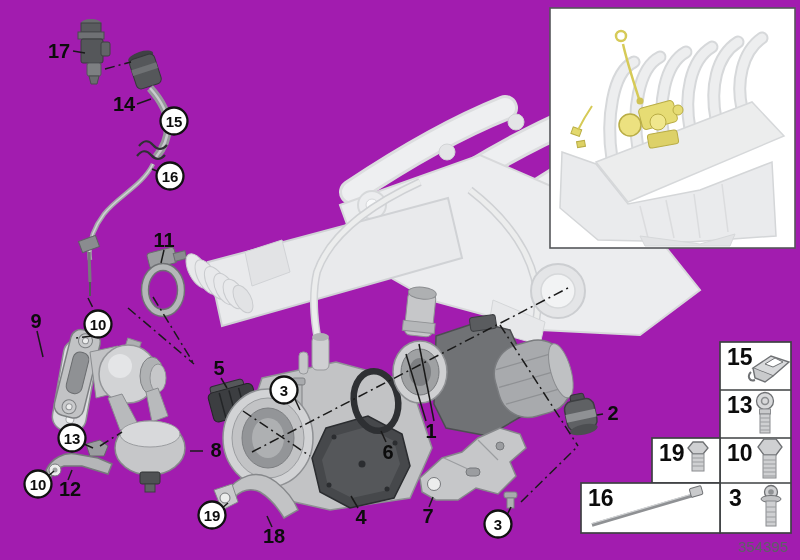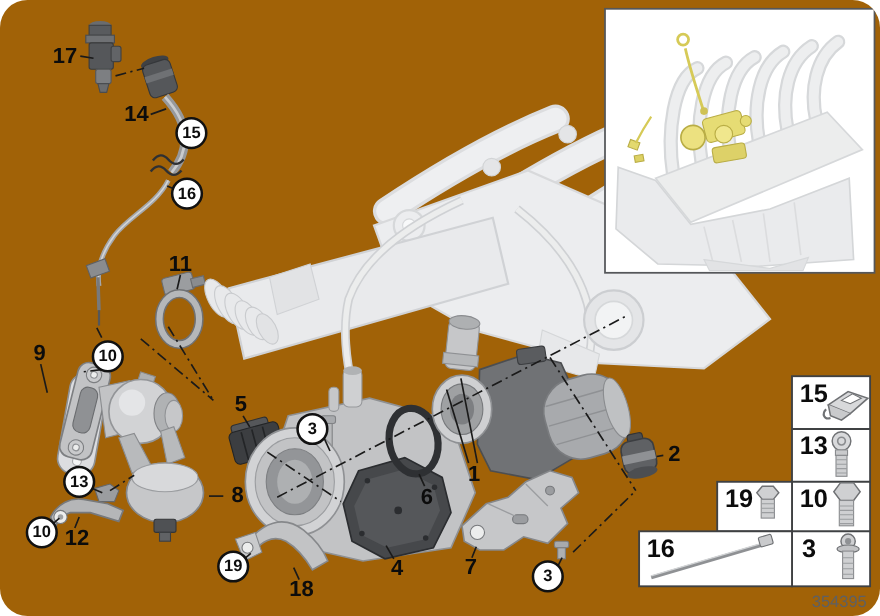--- a/index.html
+++ b/index.html
@@ -1,17 +1,17 @@
 <!DOCTYPE html>
 <html><head>
 <meta charset="utf-8">
 <style>
   html,body{margin:0;padding:0;background:#ffffff;}
-  .stage{position:relative;width:800px;height:560px;background:#a16207;overflow:hidden;
-         font-family:"Liberation Sans", sans-serif;border-radius:25px;}
+  .stage{position:relative;width:800px;height:560px;background:#a21caf;overflow:hidden;
+         font-family:"Liberation Sans", sans-serif;}
   svg{display:block;}
   text{font-family:"Liberation Sans", sans-serif;}
   .co-text{font-weight:bold;font-size:20px;fill:#0c0c0c;text-anchor:middle;dominant-baseline:central;}
   .co-text-sm{font-weight:bold;font-size:15px;fill:#0c0c0c;text-anchor:middle;dominant-baseline:central;}
   .legend-num{font-weight:bold;font-size:23px;fill:#0c0c0c;text-anchor:start;dominant-baseline:central;}
   .doc-num{font-size:15px;fill:#5d6065;text-anchor:end;font-weight:normal;}
   .ld{stroke:#1a1a1a;stroke-width:1.5;fill:none;}
   .dd{stroke:#1a1a1a;stroke-width:1.5;fill:none;stroke-dasharray:10 4 2 4;}
   .cocirc{fill:#ffffff;stroke:#111111;stroke-width:2.3;}
   .cell{fill:#ffffff;stroke:#3f4143;stroke-width:1.7;}

